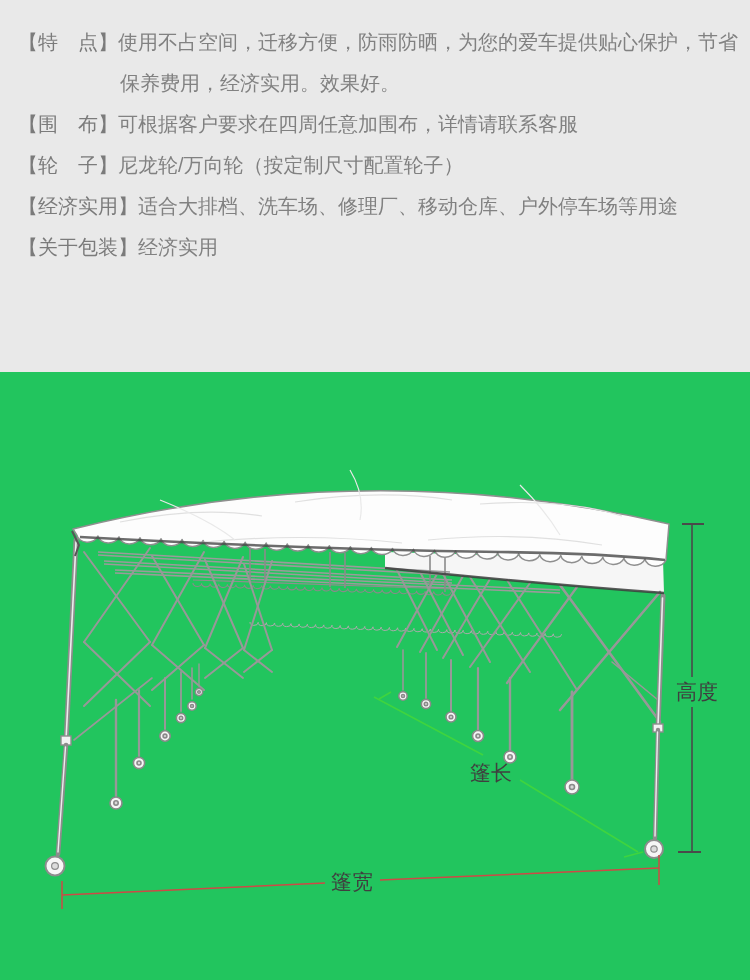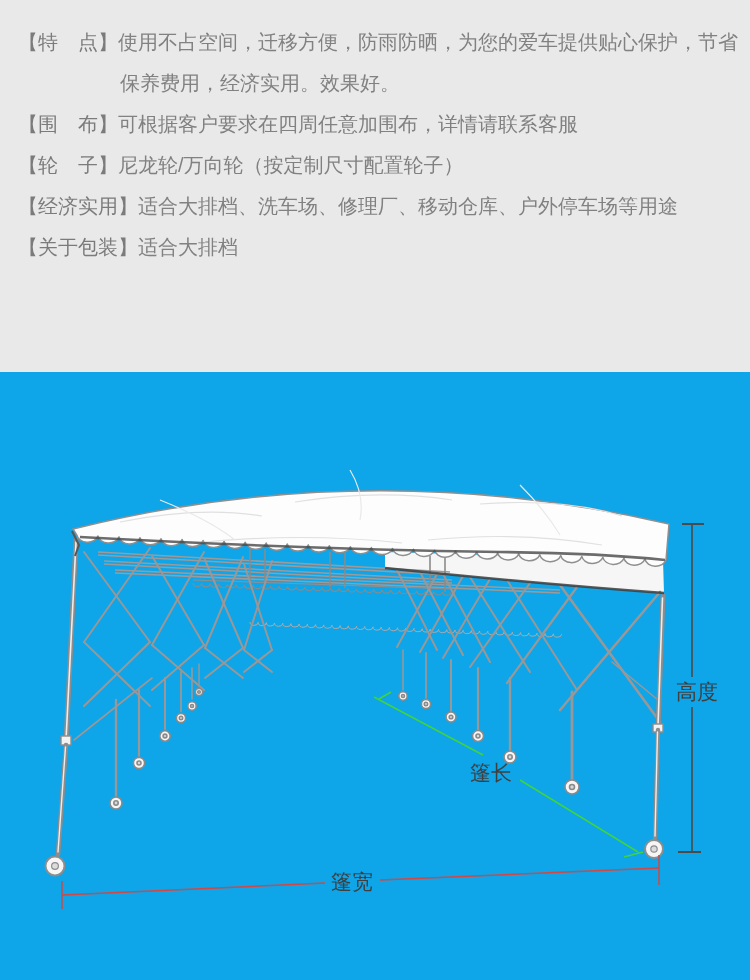--- a/index.html
+++ b/index.html
@@ -23,40 +23,40 @@
     color:#818181;
     padding-left:120px;
     text-indent:-102px;
     letter-spacing:0px;
   }
   .desc-item .lbl{color:#7b7b7b;font-family:Liberation Serif, serif;}
   
   .diagram-wrap{
     width:750px;height:608px;
     position:relative;
-    background:#0ea5e9;
+    background:#22c55e;
   }
   svg{display:block;}
   .dim-text{
     font-size:21px;
     fill:#3f3f3f;
     font-family:"Liberation Sans","DejaVu Sans",sans-serif;
   }
 </style>
 </head>
 <body>
 
 <div class="page">
 
   <div class="desc">
     <div class="desc-item"><span class="lbl">【特　点】</span><span>使用不占空间，迁移方便，防雨防晒，为您的爱车提供贴心保护，节省保养费用，经济实用。效果好。</span></div>
     <div class="desc-item"><span class="lbl">【围　布】</span><span>可根据客户要求在四周任意加围布，详情请联系客服</span></div>
     <div class="desc-item"><span class="lbl">【轮　子】</span><span>尼龙轮/万向轮（按定制尺寸配置轮子）</span></div>
     <div class="desc-item"><span class="lbl">【经济实用】</span><span>适合大排档、洗车场、修理厂、移动仓库、户外停车场等用途</span></div>
-    <div class="desc-item"><span class="lbl">【关于包装】</span><span>适合大排档</span></div>
+    <div class="desc-item"><span class="lbl">【关于包装】</span><span>经济实用</span></div>
   </div>
 
   <div class="diagram-wrap">
     <svg width="750" height="608" viewBox="0 372 750 608" xmlns="http://www.w3.org/2000/svg">
 
       <path d="M 385 552 Q 520 556 663 560 L 664 593 Q 530 583 385 568 Z" fill="#f6f6f6" stroke="none"></path>
 
       <g stroke="#9b9b9b" stroke-width="1.6" fill="none">
         <path d="M 98 552 L 450 572"></path>
         <path d="M 98 555 L 450 575"></path>

